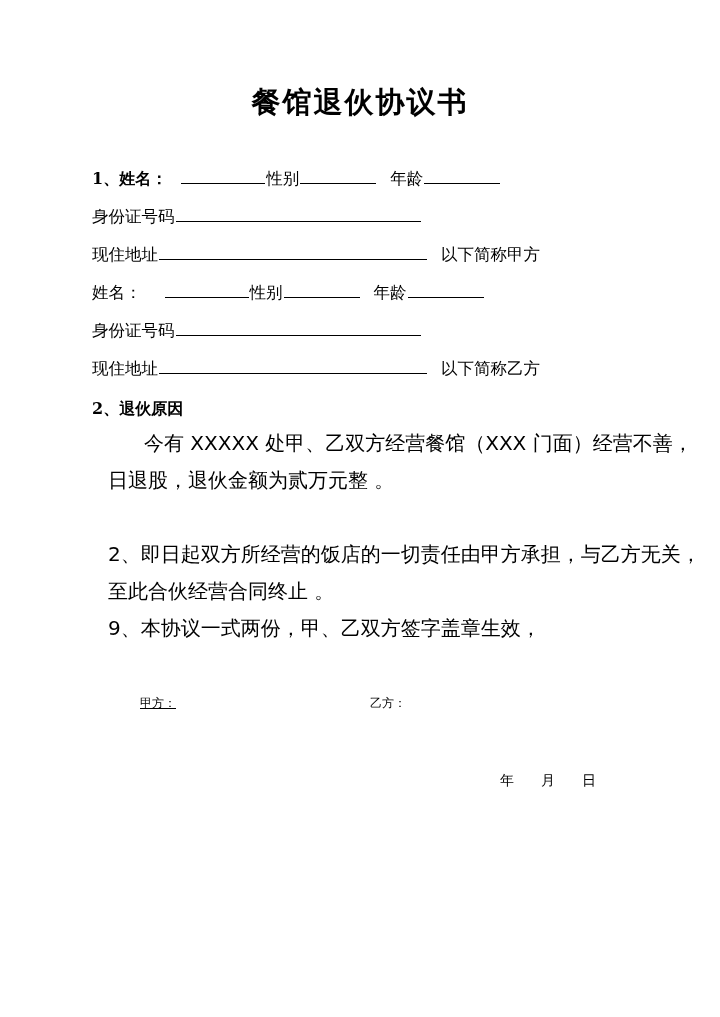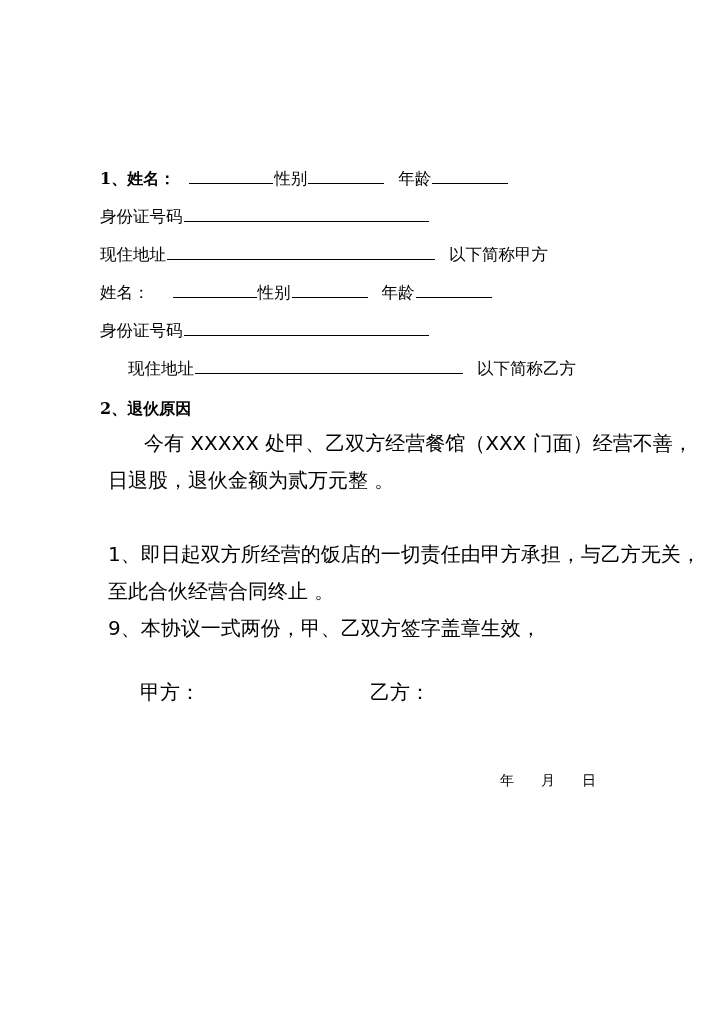--- a/index.html
+++ b/index.html
@@ -34,21 +34,21 @@
     font-weight: bold;
     letter-spacing: 2px;
     font-family: "DejaVu Serif", "Liberation Serif", serif;
     line-height: 40px;
     white-space: nowrap;
   }
 
   
   .line {
     position: absolute;
-    left: 100px;
+    left: 92px;
     font-size: 16.5px;
     line-height: 22px;
     white-space: nowrap;
     font-family: "DejaVu Sans", "Liberation Sans", sans-serif;
   }
   .num {
     font-family: "DejaVu Serif", "Liberation Serif", serif;
     font-weight: bold;
     font-size: 16px;
   }
@@ -77,23 +77,24 @@
     font-size: 20px;
     line-height: 37px;
     white-space: nowrap;
   }
   .indent2 { padding-left: 36px; }
 
   
   .sig-row {
     position: absolute;
     left: 140px;
-    top: 679px;
-    font-size: 20px;
+    top: 695px;
+    font-size: 12px;
     white-space: nowrap;
+    text-decoration: underline;
   }
   .sig-b {
     position: absolute;
     left: 230px;
     top: 0;
     white-space: nowrap;
   }
   .date-row {
     position: absolute;
     left: 500px;
@@ -102,20 +103,21 @@
     white-space: nowrap;
     letter-spacing: 1px;
   }
   .date-row span.d-sep { display: inline-block; width: 26px; }
 </style>
 </head>
 <body>
 
 <div class="page">
 
+  <div class="doc-title">餐馆退伙协议书</div>
 
   <div class="line" style="top:168px;">
     <span class="num">1、姓名：</span><span class="gap-sm"></span><span class="rule r-short"></span><span>性别</span><span class="rule r-mid"></span><span class="gap-sm"></span><span>年龄</span><span class="rule r-mid"></span>
   </div>
 
   <div class="line" style="top:206px;">
     <span>身份证号码</span><span class="rule r-long"></span>
   </div>
 
   <div class="line" style="top:282px;">
@@ -123,33 +125,33 @@
   </div>
 
   <div class="line" style="top:244px;">
     <span>现住地址</span><span class="rule r-addr"></span><span class="gap-sm"></span><span>以下简称甲方</span>
   </div>
 
   <div class="line" style="top:320px;">
     <span>身份证号码</span><span class="rule r-long"></span>
   </div>
 
-  <div class="line" style="top:358px;margin-left:28px;">
+  <div class="line" style="top:358px;">
     <span>现住地址</span><span class="rule r-addr"></span><span class="gap-sm"></span><span>以下简称乙方</span>
   </div>
 
   <div class="line num" style="top:398px;">2、退伙原因</div>
 
   <div class="para" style="top:425px;">
     <div class="indent2">今有 XXXXX 处甲、乙双方经营餐馆（XXX 门面）经营不善，</div>
     <div>日退股，退伙金额为贰万元整 。</div>
   </div>
 
   <div class="para" style="top:536px;">
-    <div>1、即日起双方所经营的饭店的一切责任由甲方承担，与乙方无关，</div>
+    <div>2、即日起双方所经营的饭店的一切责任由甲方承担，与乙方无关，</div>
     <div>至此合伙经营合同终止 。</div>
   </div>
 
   <div class="para" style="top:610px;">
     <div>9、本协议一式两份，甲、乙双方签字盖章生效，</div>
   </div>
 
   <div class="sig-row">
     <span>甲方：</span>
     <span class="sig-b">乙方：</span>

